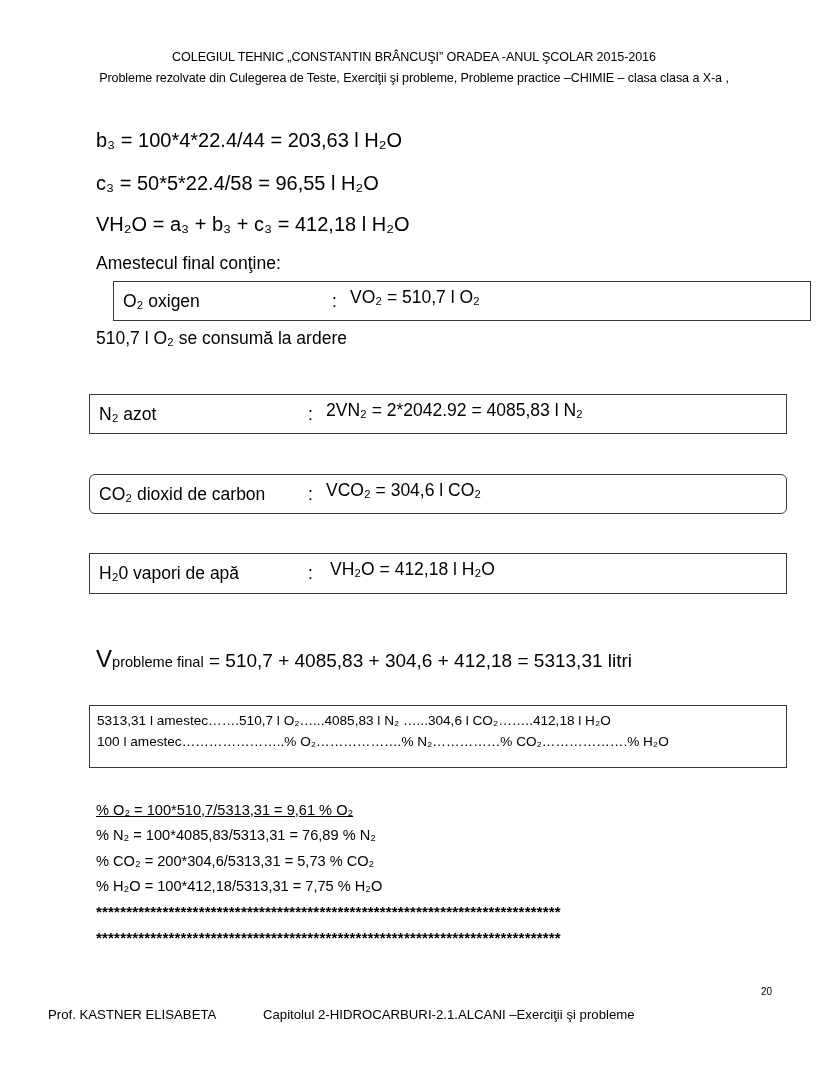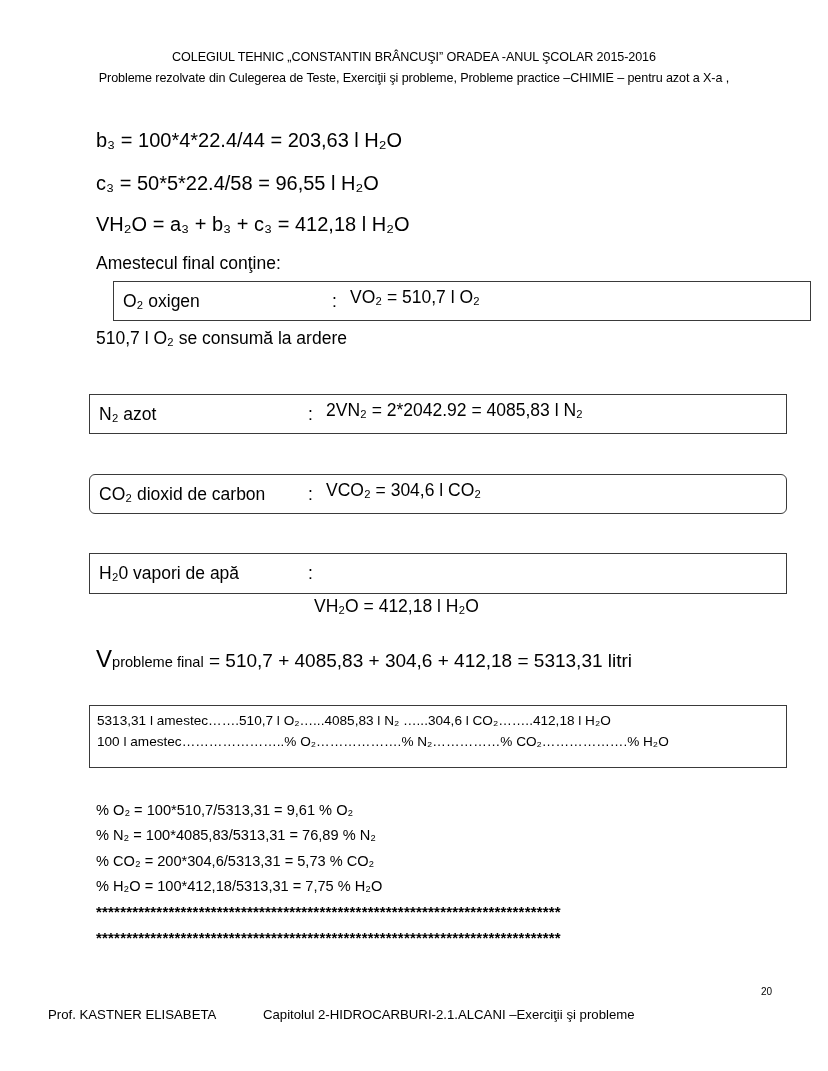--- a/index.html
+++ b/index.html
@@ -96,21 +96,21 @@
     white-space: nowrap;
   }
 </style>
 </head>
 <body>
 
 <div class="page">
 
   <div class="doc-header">
     <div class="hline">COLEGIUL TEHNIC „CONSTANTIN BRÂNCUŞI” ORADEA  -ANUL ŞCOLAR 2015-2016</div>
-    <div class="hline">Probleme rezolvate din Culegerea de Teste, Exerciţii şi probleme, Probleme practice –CHIMIE – pentru azot a X-a ,</div>
+    <div class="hline">Probleme rezolvate din Culegerea de Teste, Exerciţii şi probleme, Probleme practice –CHIMIE – clasa clasa a X-a ,</div>
   </div>
 
   <div class="tline fs-big" style="left:96px; top:129px;">b₃ = 100*4*22.4/44 = 203,63 l H₂O</div>
 
   <div class="tline fs-big" style="left:96px; top:172px;">c₃ = 50*5*22.4/58 = 96,55 l H₂O</div>
 
   <div class="tline fs-big" style="left:96px; top:213px;">VH₂O =  a₃ + b₃ + c₃ = 412,18 l H₂O</div>
 
   <div class="tline fs-body" style="left:96px; top:253px;">Amestecul final conţine:</div>
 
@@ -130,33 +130,33 @@
 
   <div class="obox" style="left:89px; top:474px; width:698px; height:40px;border-radius:6px;">
     <span class="boxtext" style="left:9px; top:9px;">CO₂ dioxid de carbon</span>
     <span class="boxtext" style="left:218px; top:9px;">:</span>
     <span class="boxtext vbig" style="left:236px; top:5px;">VCO₂ = 304,6 l CO₂</span>
   </div>
 
   <div class="obox" style="left:89px; top:553px; width:698px; height:41px;padding-left:22px;">
     <span class="boxtext" style="left:9px; top:9px;">H₂0 vapori de apă</span>
     <span class="boxtext" style="left:218px; top:9px;">:</span>
-    <span class="boxtext vbig" style="left:224px; top:5px;margin-top:37px;">VH₂O = 412,18 l H₂O</span>
+    <span class="boxtext vbig" style="left:240px; top:5px;">VH₂O = 412,18 l H₂O</span>
   </div>
 
   <div class="tline" style="left:96px; top:645px;">
     <span style="font-size:24px;">V</span><span style="font-size:14.6px;">probleme final</span><span style="font-size:19px;">&nbsp;</span><span style="font-size:19px;">=  510,7 + 4085,83 + 304,6 + 412,18 = 5313,31 litri</span>
   </div>
 
   <div class="propbox" style="left:89px; top:705px; width:698px; height:63px;">
     <div class="pline">5313,31 l amestec…….510,7 l O₂…...4085,83 l N₂ …...304,6 l CO₂……..412,18 l H₂O</div>
     <div class="pline">100 l amestec…………………..% O₂……………….% N₂……………% CO₂……………….% H₂O</div>
   </div>
 
-  <div class="tline fs-small" style="left:96px; top:802px;">% O₂ = 100*510,7/5313,31 = 9,61 % O₂</div>
+  <div class="tline fs-small" style="left:96px; top:802px;text-decoration:underline;">% O₂ = 100*510,7/5313,31 = 9,61 % O₂</div>
   <div class="tline fs-small" style="left:96px; top:827px;">% N₂ = 100*4085,83/5313,31 = 76,89 % N₂</div>
   <div class="tline fs-small" style="left:96px; top:853px;">% CO₂ = 200*304,6/5313,31 = 5,73 % CO₂</div>
   <div class="tline fs-small" style="left:96px; top:878px;">% H₂O = 100*412,18/5313,31 = 7,75 % H₂O</div>
 
   <div class="ast" style="left:96px; top:903px; width:692px;">*****************************************************************************</div>
   <div class="ast" style="left:96px; top:929px; width:692px;">*****************************************************************************</div>
 
   <div class="pagenum" style="left:761px; top:986px;">20</div>
 
   <div class="footer-left" style="left:48px; top:1007px;">Prof. KASTNER ELISABETA</div>

